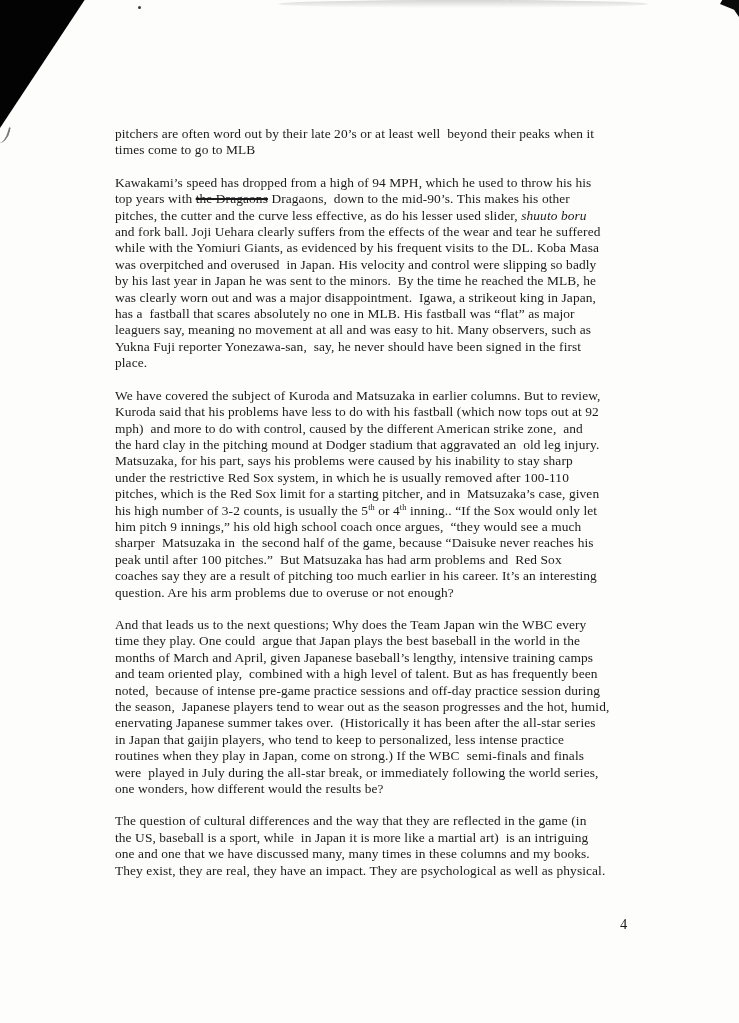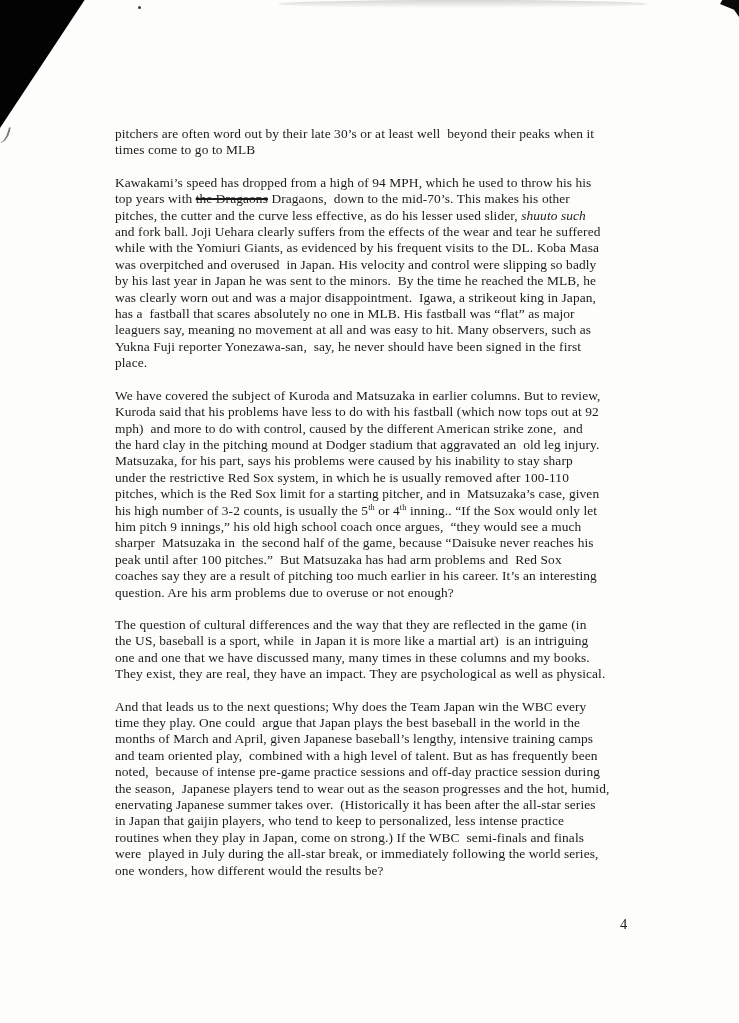--- a/index.html
+++ b/index.html
@@ -82,25 +82,25 @@
 <body>
 
 <div class="page">
   <div class="corner-tl"></div>
   <div class="top-smudge"></div>
   <div class="corner-tr"></div>
   <div class="speck-dot"></div>
   <div class="edge-scratch"></div>
 
   <div class="text-block" id="paragraphs">
-      <p class="para"><span>pitchers are often word out by their late 30’s or at least well  beyond their peaks when it
+      <p class="para"><span>pitchers are often word out by their late 20’s or at least well  beyond their peaks when it
 times come to go to MLB</span></p>
       <p class="para"><span>Kawakami’s speed has dropped from a high of 94 MPH, which he used to throw his his
-top years with </span><span class="seg-strike">the Dragaons</span><span> Dragaons,  down to the mid-70’s. This makes his other
-pitches, the cutter and the curve less effective, as do his lesser used slider, </span><span class="seg-italic">shuuto such</span><span>
+top years with </span><span class="seg-strike">the Dragaons</span><span> Dragaons,  down to the mid-90’s. This makes his other
+pitches, the cutter and the curve less effective, as do his lesser used slider, </span><span class="seg-italic">shuuto boru</span><span>
 and fork ball. Joji Uehara clearly suffers from the effects of the wear and tear he suffered
 while with the Yomiuri Giants, as evidenced by his frequent visits to the DL. Koba Masa
 was overpitched and overused  in Japan. His velocity and control were slipping so badly
 by his last year in Japan he was sent to the minors.  By the time he reached the MLB, he
 was clearly worn out and was a major disappointment.  Igawa, a strikeout king in Japan,
 has a  fastball that scares absolutely no one in MLB. His fastball was “flat” as major
 leaguers say, meaning no movement at all and was easy to hit. Many observers, such as
 Yukna Fuji reporter Yonezawa-san,  say, he never should have been signed in the first
 place.</span></p>
       <p class="para"><span>We have covered the subject of Kuroda and Matsuzaka in earlier columns. But to review,
@@ -109,31 +109,31 @@
 the hard clay in the pitching mound at Dodger stadium that aggravated an  old leg injury.
 Matsuzaka, for his part, says his problems were caused by his inability to stay sharp
 under the restrictive Red Sox system, in which he is usually removed after 100-110
 pitches, which is the Red Sox limit for a starting pitcher, and in  Matsuzaka’s case, given
 his high number of 3-2 counts, is usually the 5</span><span class="seg-sup">th</span><span> or 4</span><span class="seg-sup">th</span><span> inning.. “If the Sox would only let
 him pitch 9 innings,” his old high school coach once argues,  “they would see a much
 sharper  Matsuzaka in  the second half of the game, because “Daisuke never reaches his
 peak until after 100 pitches.”  But Matsuzaka has had arm problems and  Red Sox
 coaches say they are a result of pitching too much earlier in his career. It’s an interesting
 question. Are his arm problems due to overuse or not enough?</span></p>
-      <p class="para"><span>The question of cultural differences and the way that they are reflected in the game (in
-the US, baseball is a sport, while  in Japan it is more like a martial art)  is an intriguing
-one and one that we have discussed many, many times in these columns and my books.
-They exist, they are real, they have an impact. They are psychological as well as physical.</span></p>
       <p class="para"><span>And that leads us to the next questions; Why does the Team Japan win the WBC every
 time they play. One could  argue that Japan plays the best baseball in the world in the
 months of March and April, given Japanese baseball’s lengthy, intensive training camps
 and team oriented play,  combined with a high level of talent. But as has frequently been
 noted,  because of intense pre-game practice sessions and off-day practice session during
 the season,  Japanese players tend to wear out as the season progresses and the hot, humid,
 enervating Japanese summer takes over.  (Historically it has been after the all-star series
 in Japan that gaijin players, who tend to keep to personalized, less intense practice
 routines when they play in Japan, come on strong.) If the WBC  semi-finals and finals
 were  played in July during the all-star break, or immediately following the world series,
 one wonders, how different would the results be?</span></p>
+      <p class="para"><span>The question of cultural differences and the way that they are reflected in the game (in
+the US, baseball is a sport, while  in Japan it is more like a martial art)  is an intriguing
+one and one that we have discussed many, many times in these columns and my books.
+They exist, they are real, they have an impact. They are psychological as well as physical.</span></p>
     </div>
 
   <div class="page-number">4</div>
 </div>
 
 </body></html>

